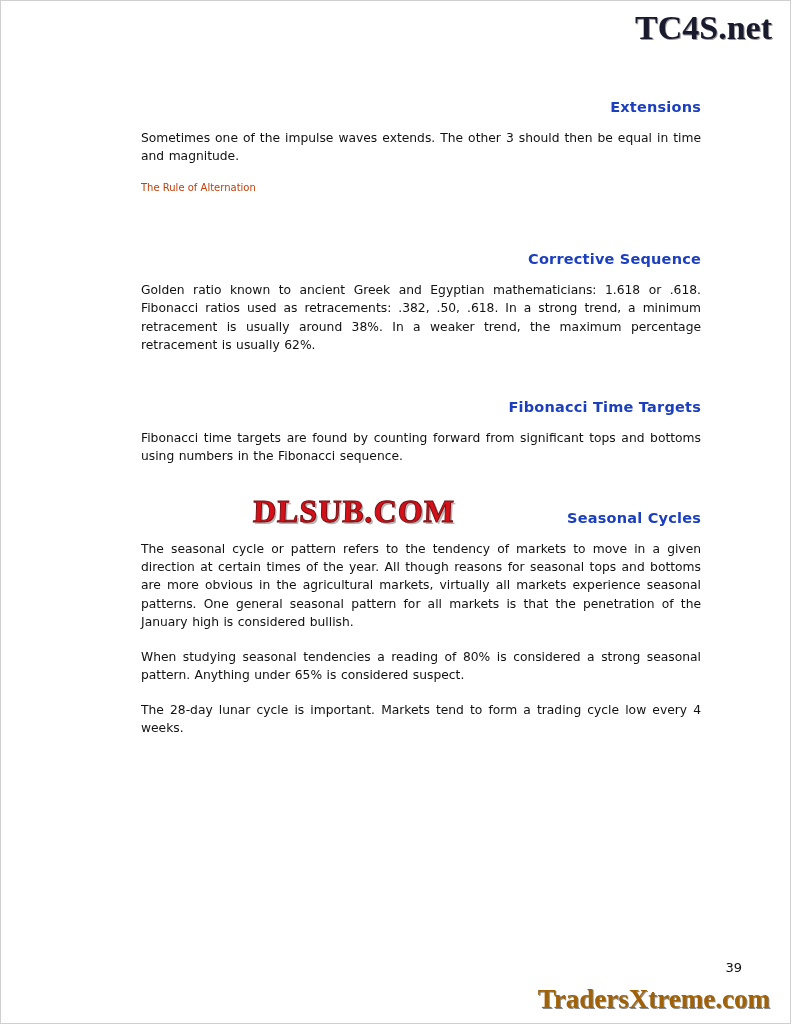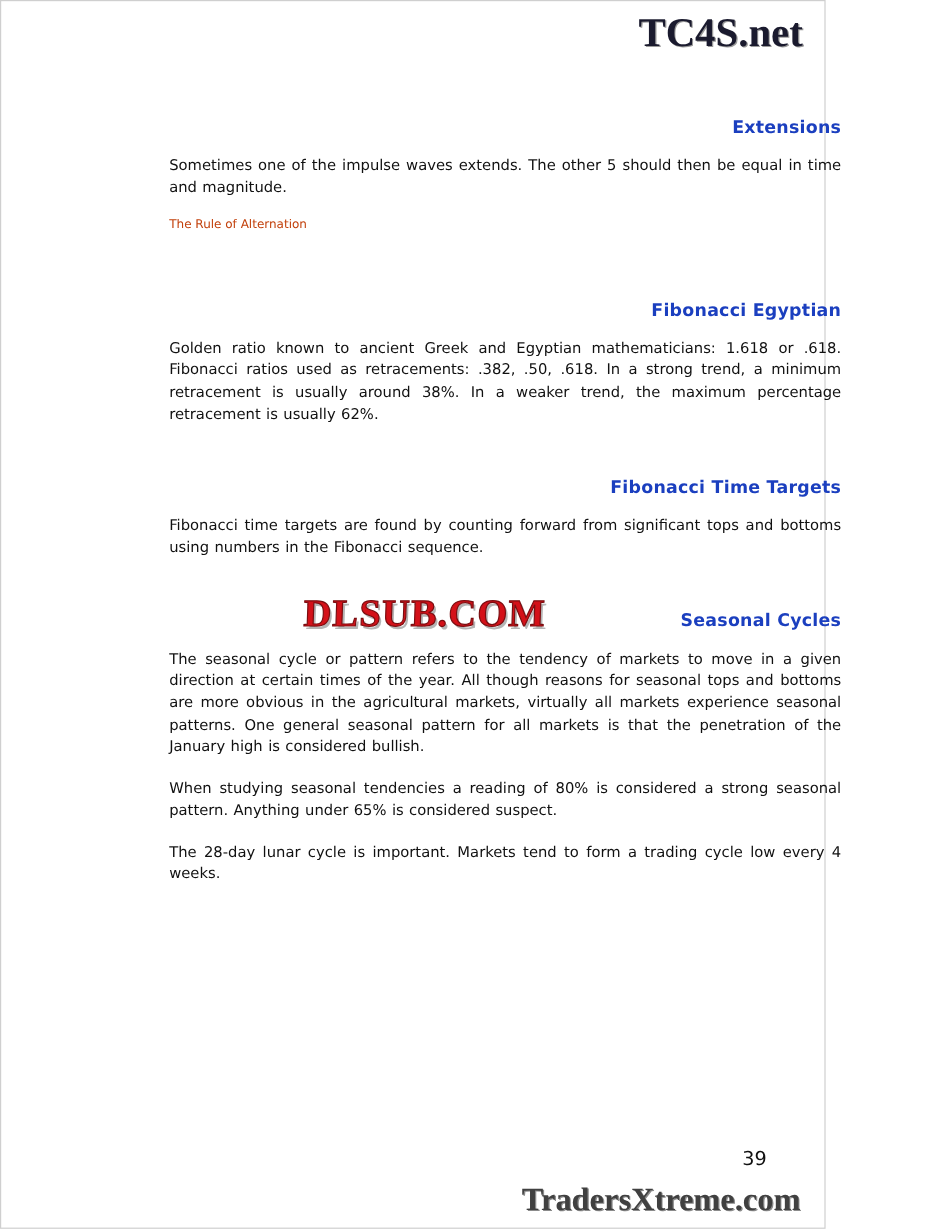--- a/index.html
+++ b/index.html
@@ -9,21 +9,21 @@
   body {
     width: 791px;
     height: 1024px;
     background: #ffffff;
     font-family: "DejaVu Sans", sans-serif;
     position: relative;
     overflow: hidden;
   }
   .page {
     position: relative;
-    width: 688px;
+    width: 791px;
     height: 1024px;
     box-sizing: border-box;
     border: 1px solid #cfcfcf;
     background: #ffffff;
   }
   
   .site-logo {
     position: absolute;
     top: 8px;
     right: 18px;
@@ -83,50 +83,50 @@
     text-shadow: 2px 2px 0 rgba(120,120,120,0.55);
     transform: skewX(-2deg);
     z-index: 5;
     white-space: nowrap;
   }
   
   .page-number {
     position: absolute;
     right: 48px;
     bottom: 48px;
-    font-size: 16px;
+    font-size: 13px;
     color: #111111;
   }
   .footer-logo {
     position: absolute;
     right: 20px;
     bottom: 8px;
     font-family: "Liberation Serif", serif;
     font-size: 27px;
     font-weight: bold;
-    color: #404040;
+    color: #a16207;
     text-shadow: 1px 1px 0 #8b8b8b;
   }
 </style>
 </head>
 <body>
 
 <div class="page">
 
   <div class="site-logo">TC4S.net</div>
 
   <div class="doc">
 
     <h2 class="section">Extensions</h2>
-    <p class="body">Sometimes one of the impulse waves extends.  The other 5 should then be equal in time and magnitude.</p>
+    <p class="body">Sometimes one of the impulse waves extends.  The other 3 should then be equal in time and magnitude.</p>
     <h3 class="subsection">The Rule of Alternation</h3>
 
     <div class="gap-lg"></div>
 
-    <h2 class="section">Fibonacci Egyptian</h2>
+    <h2 class="section">Corrective Sequence</h2>
     <p class="body">Golden ratio known to ancient Greek and Egyptian mathematicians: 1.618 or .618.  Fibonacci ratios used as retracements: .382, .50, .618.  In a strong trend, a minimum retracement is usually around 38%. In a weaker trend, the maximum percentage retracement is usually 62%.</p>
 
     <div class="gap-md"></div>
 
     <h2 class="section">Fibonacci Time Targets</h2>
     <p class="body">Fibonacci time targets are found by counting forward from significant tops and bottoms using numbers in the Fibonacci sequence.</p>
 
     <div class="gap-md"></div>
 
     <h2 class="section">Seasonal Cycles</h2>

